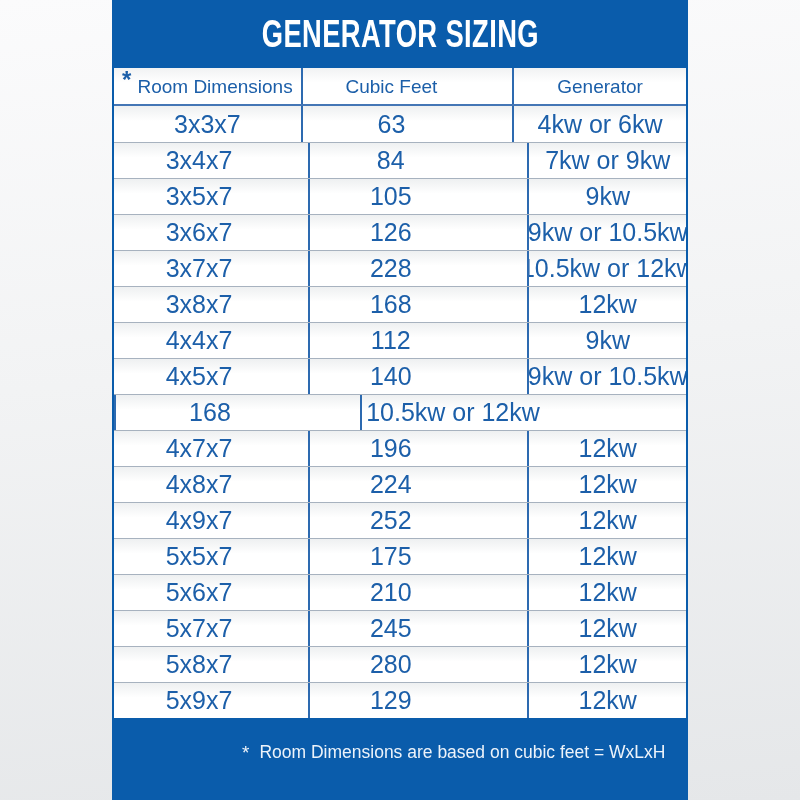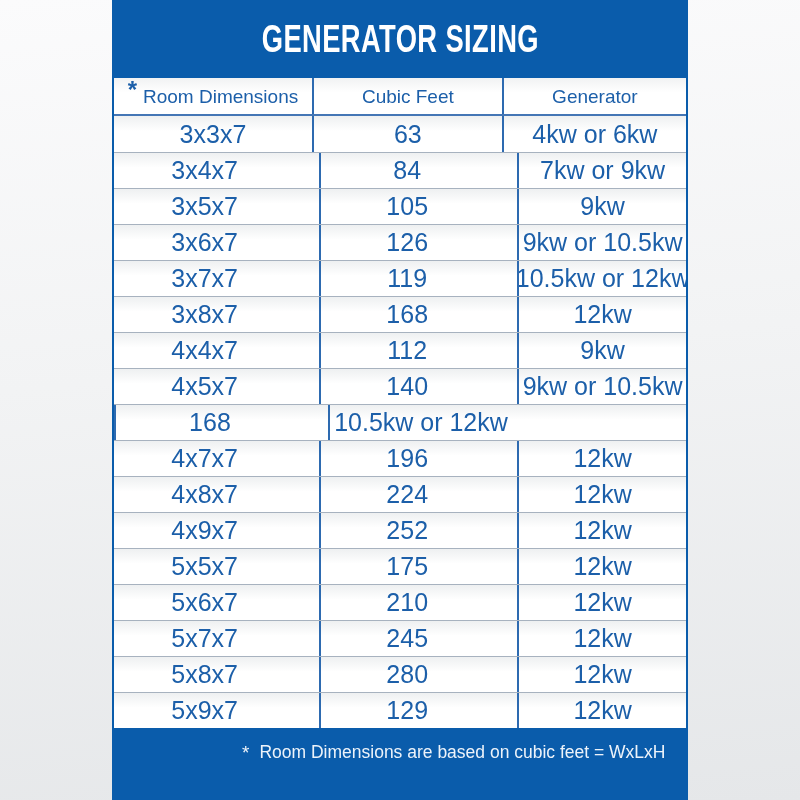--- a/index.html
+++ b/index.html
@@ -19,21 +19,21 @@
     font-family:"Liberation Sans","DejaVu Sans",sans-serif;
     background:linear-gradient(175deg,var(--page-bg-top) 0%,#f2f3f4 45%,var(--page-bg-bottom) 100%);
     overflow:hidden;
   }
   .stage{position:relative;width:800px;height:800px;}
   .panel{
     position:absolute;left:112px;top:0;width:576px;height:800px;
     background:var(--panel-blue);
   }
   .title-band{
-    height:78px;display:flex;align-items:center;justify-content:center;
+    height:68px;display:flex;align-items:center;justify-content:center;
   }
   .title-band .title-text{
     display:inline-block;color:var(--title-text);
     font-size:36px;font-weight:700;letter-spacing:0.5px;white-space:nowrap;
     transform:scaleX(0.76) scaleY(1.08);
   }
   .sizing-table{
     margin:0 2px;background:#fff;
   }
   .trow{display:flex;width:100%;}
@@ -46,21 +46,21 @@
     background:linear-gradient(180deg,#eef0f1 0%,#ffffff 42%);
   }
   .data-row + .data-row{border-top:1px solid var(--row-divider);gap:24px;}
   .tcell{
     display:flex;align-items:center;justify-content:center;
     color:var(--table-text);font-size:25px;line-height:1;
     overflow:hidden;white-space:nowrap;
   }
   .col-1{width:34.6%;}
   .col-2{width:33.2%;border-left:2px solid var(--column-divider);}
-  .col-3{width:32.2%;border-left:2px solid var(--column-divider);}
+  .col-3{width:32.2%;border-left:2px solid var(--column-divider);margin-left:32px;}
   .header-row .tcell{font-size:19px;}
   .hdr-asterisk{
     font-weight:700;font-size:24px;margin-right:6px;
     position:relative;top:-6px;
   }
   .footnote{
     position:absolute;left:130px;top:741px;
     color:var(--footnote-text);font-size:17.5px;
     display:flex;align-items:center;white-space:nowrap;
   }
@@ -109,21 +109,21 @@
   </div>
 
   <div class="trow data-row">
     <div class="tcell col-1">3x6x7</div>
     <div class="tcell col-2">126</div>
     <div class="tcell col-3">9kw or 10.5kw</div>
   </div>
 
   <div class="trow data-row">
     <div class="tcell col-1">3x7x7</div>
-    <div class="tcell col-2">119</div>
+    <div class="tcell col-2">228</div>
     <div class="tcell col-3">10.5kw or 12kw</div>
   </div>
 
   <div class="trow data-row">
     <div class="tcell col-1">3x8x7</div>
     <div class="tcell col-2">168</div>
     <div class="tcell col-3">12kw</div>
   </div>
 
   <div class="trow data-row">

